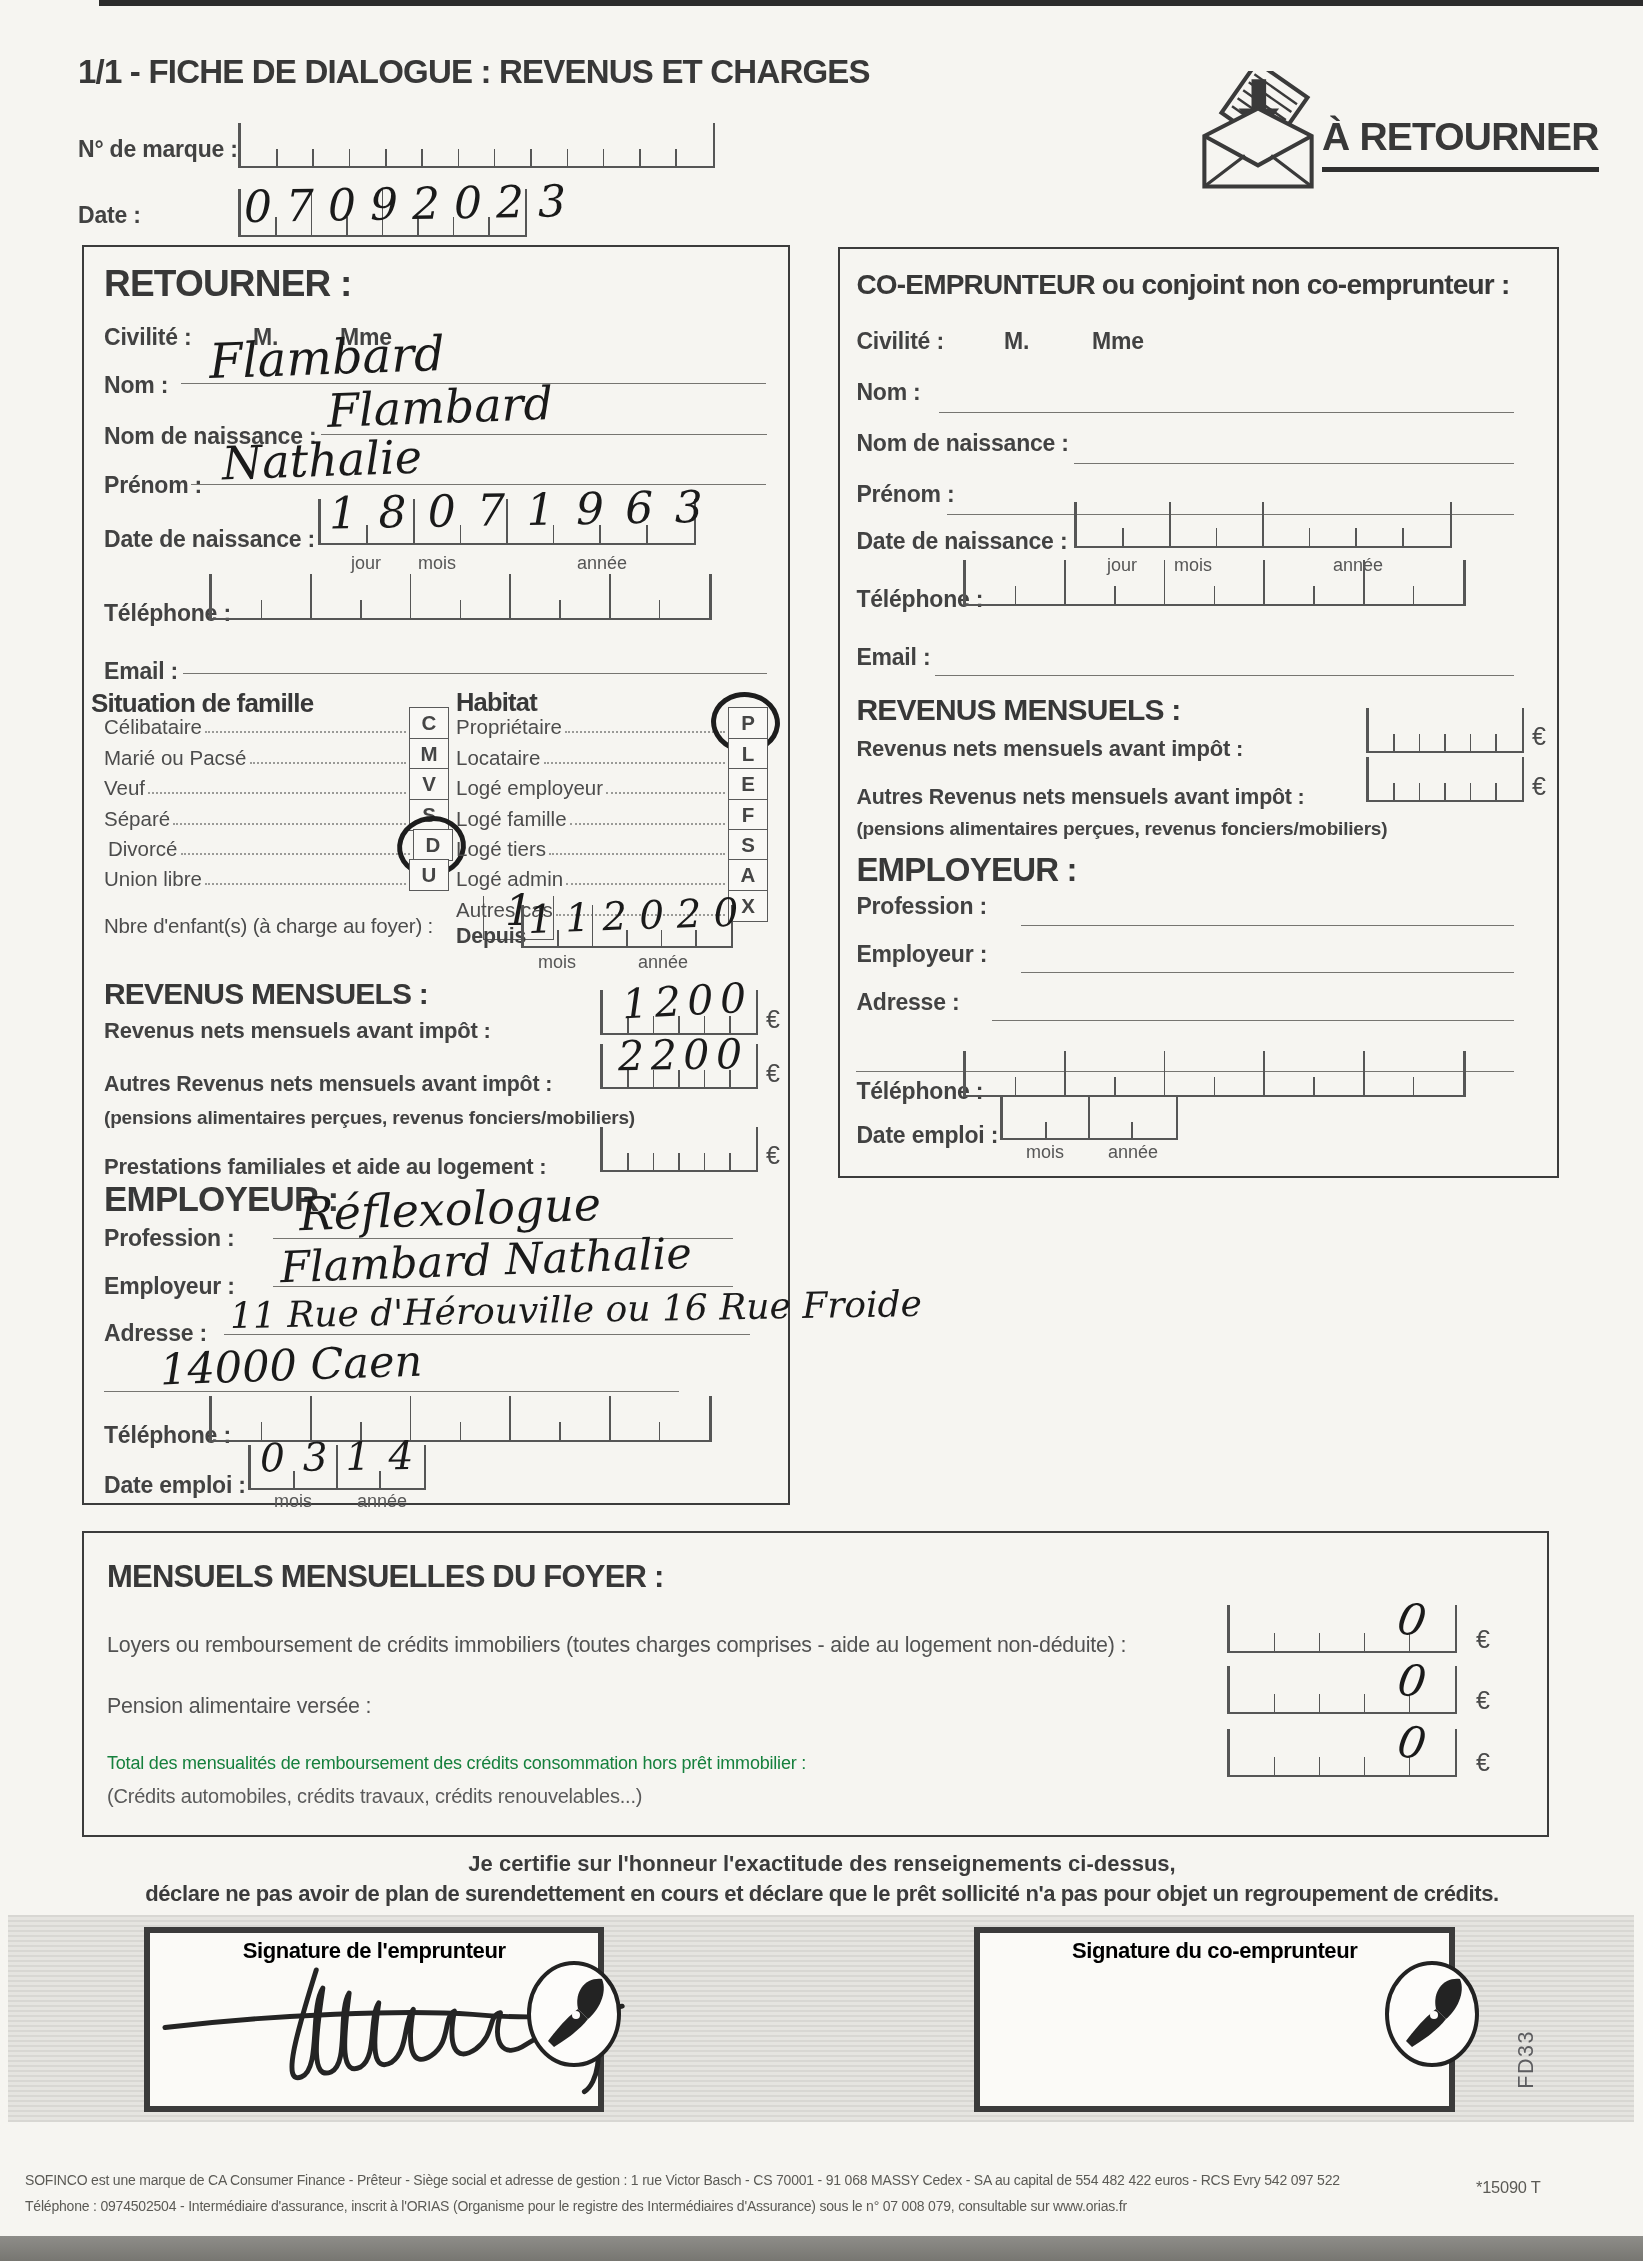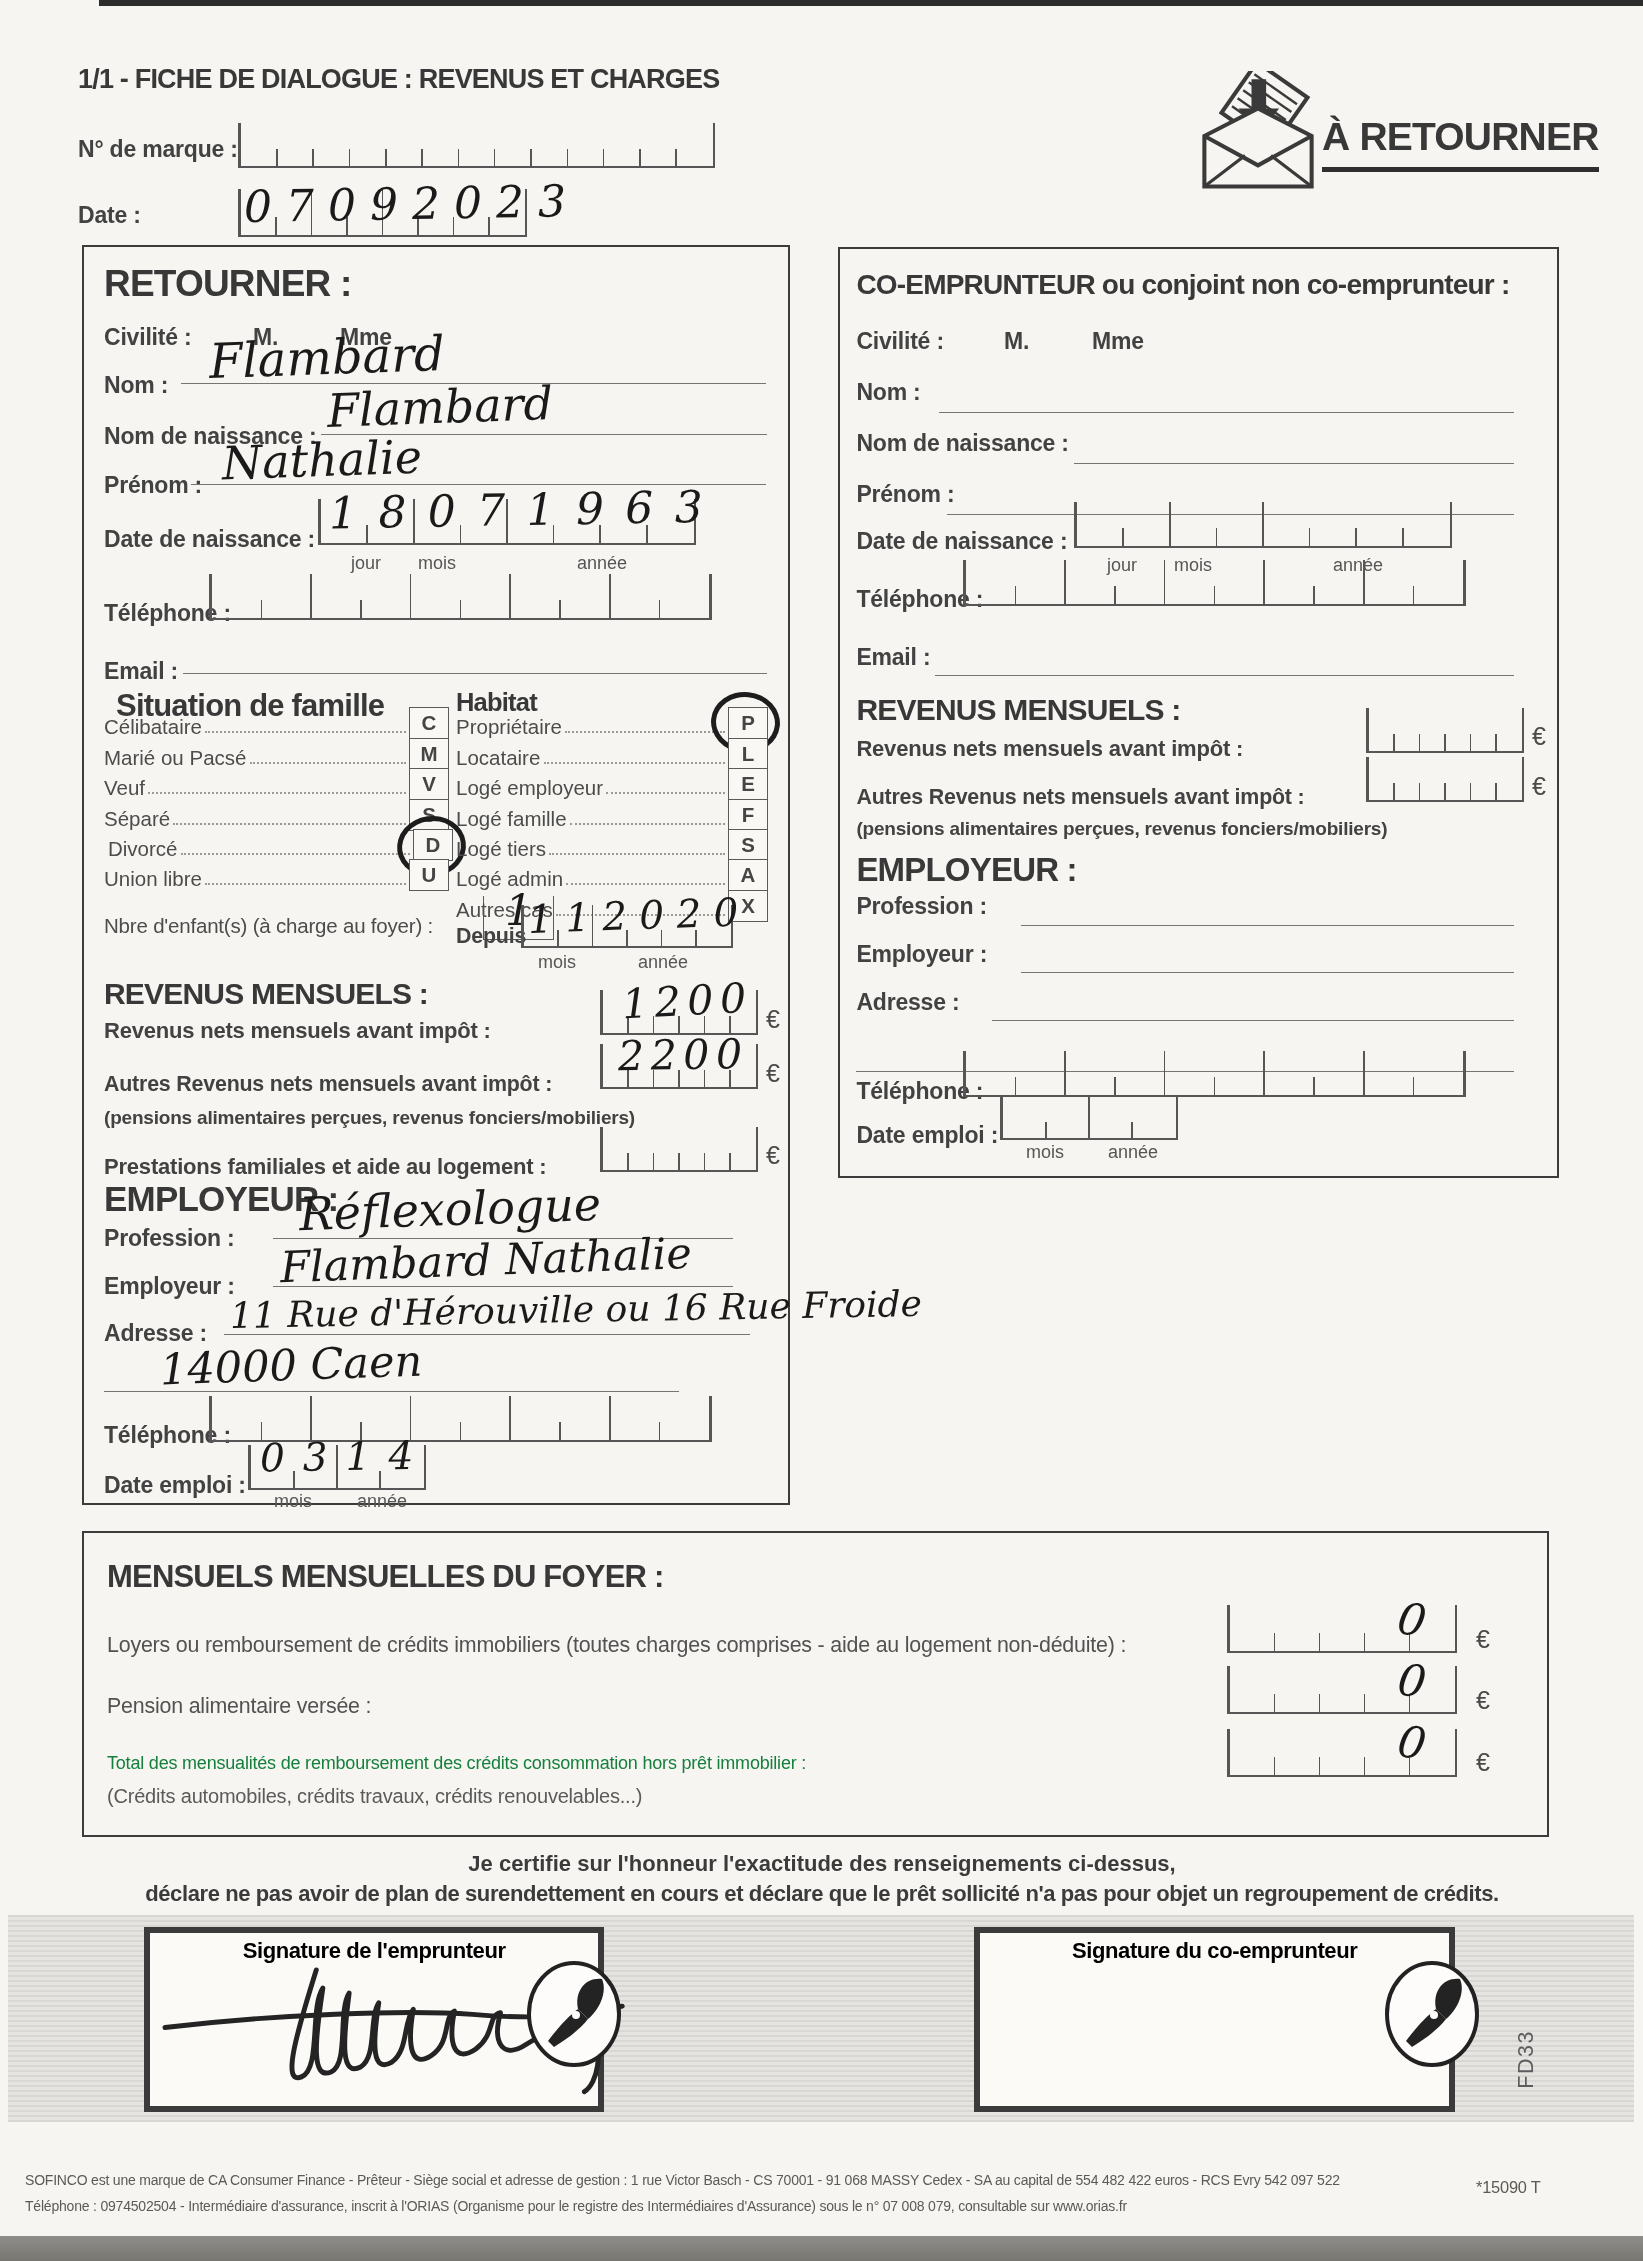--- a/index.html
+++ b/index.html
@@ -31,21 +31,21 @@
   .foot{position:absolute;font-size:14px;color:#5b5a55;letter-spacing:-0.2px;white-space:nowrap}
   .fd33{position:absolute;font-size:21.4px;color:#5d5d60;writing-mode:vertical-rl;transform:rotate(180deg);letter-spacing:1.6px}
 </style>
 </head>
 <body>
 
 <div class="page">
 
   <div class="abs" style="left:99px;top:0;width:1545px;height:5.8px;background:#2c2c2c"></div>
 
-  <div class="hd" style="left:78px;top:64px;font-size:27px">1/1 - FICHE DE DIALOGUE : REVENUS ET CHARGES</div>
+  <div class="hd" style="left:78px;top:53px;font-size:33px">1/1 - FICHE DE DIALOGUE : REVENUS ET CHARGES</div>
 
   <div class="lbl" style="left:78px;top:136px;font-size:23px">N° de marque :</div>
   <div class="comb" style="left:238px;top:123px;width:477px;height:43px">
       <i></i>
       <i></i>
       <i></i>
       <i></i>
       <i></i>
       <i></i>
       <i></i>
@@ -134,21 +134,21 @@
         <i class="tl"></i>
         <i></i>
         <i class="tl"></i>
         <i></i>
         <i></i>
       </div>
 
     <div class="lbl" style="left:20px;top:411px;font-size:23px">Email :</div>
     <div class="wl" style="left:99px;top:426px;width:584px"></div>
 
-    <div class="hd" style="left:32px;top:441px;font-size:31px">Situation de famille</div>
+    <div class="hd" style="left:7px;top:441px;font-size:26px">Situation de famille</div>
 
     <div class="crow" style="left:20px;top:460px;width:345px">
       <span class="clabel">Célibataire</span>
       <span class="dots"></span>
       <span class="cbox">C</span>
     </div>
     <div class="crow" style="left:20px;top:491px;width:345px">
       <span class="clabel">Marié ou Pacsé</span>
       <span class="dots"></span>
       <span class="cbox">M</span>

